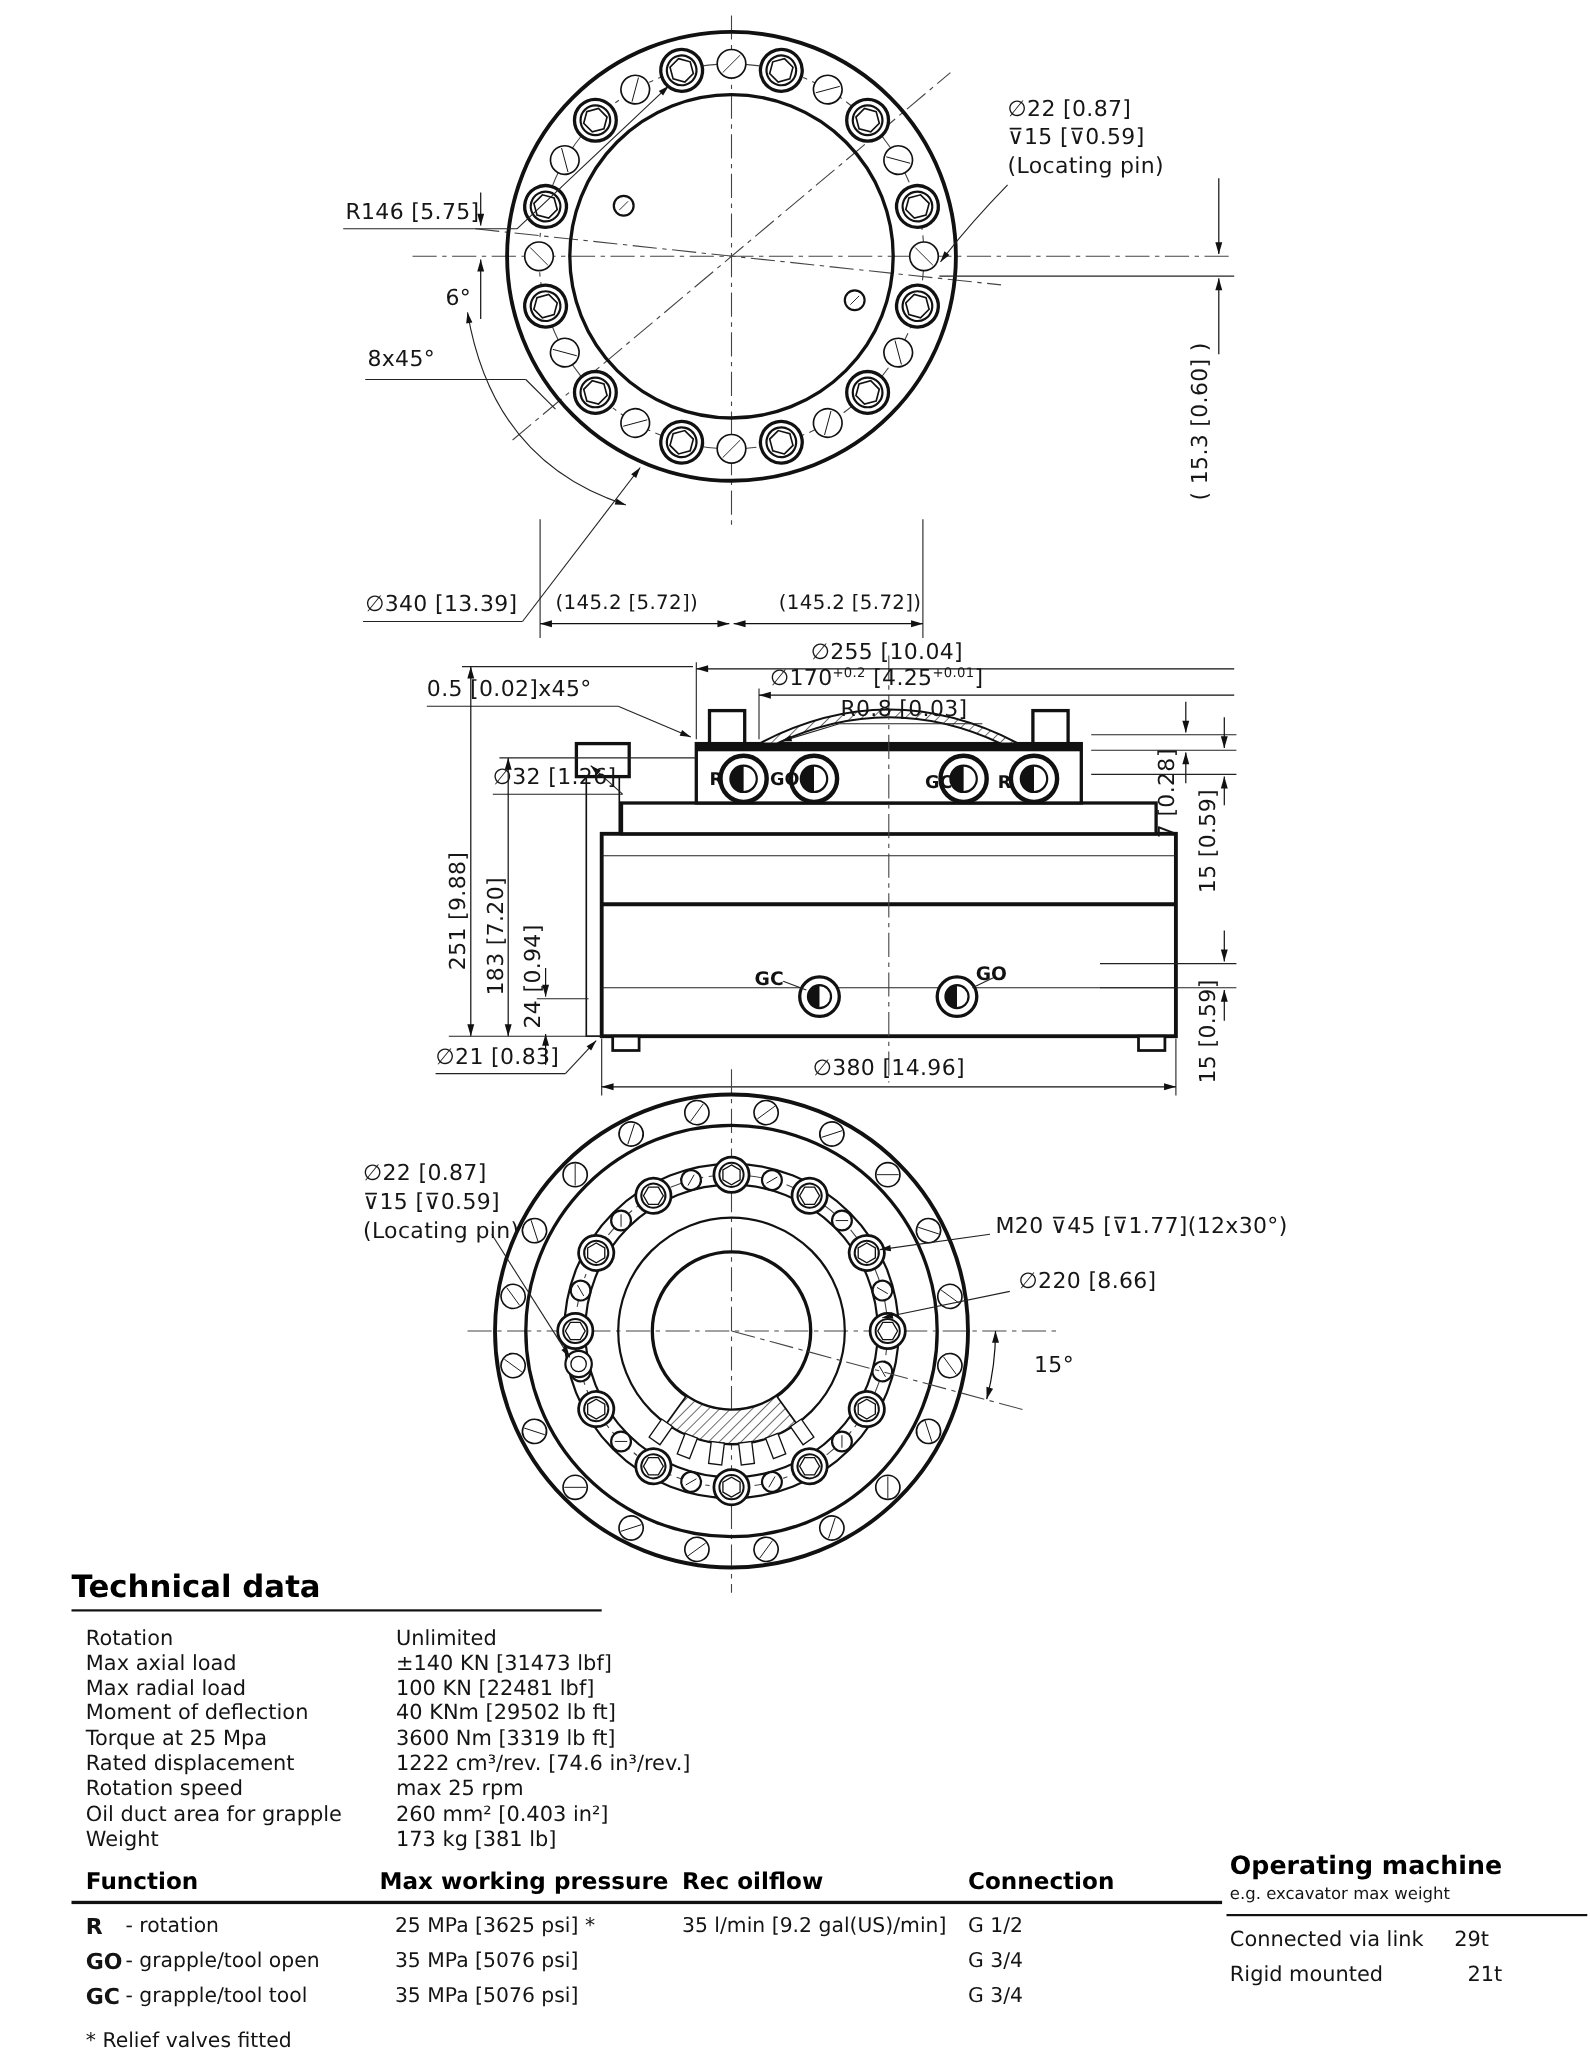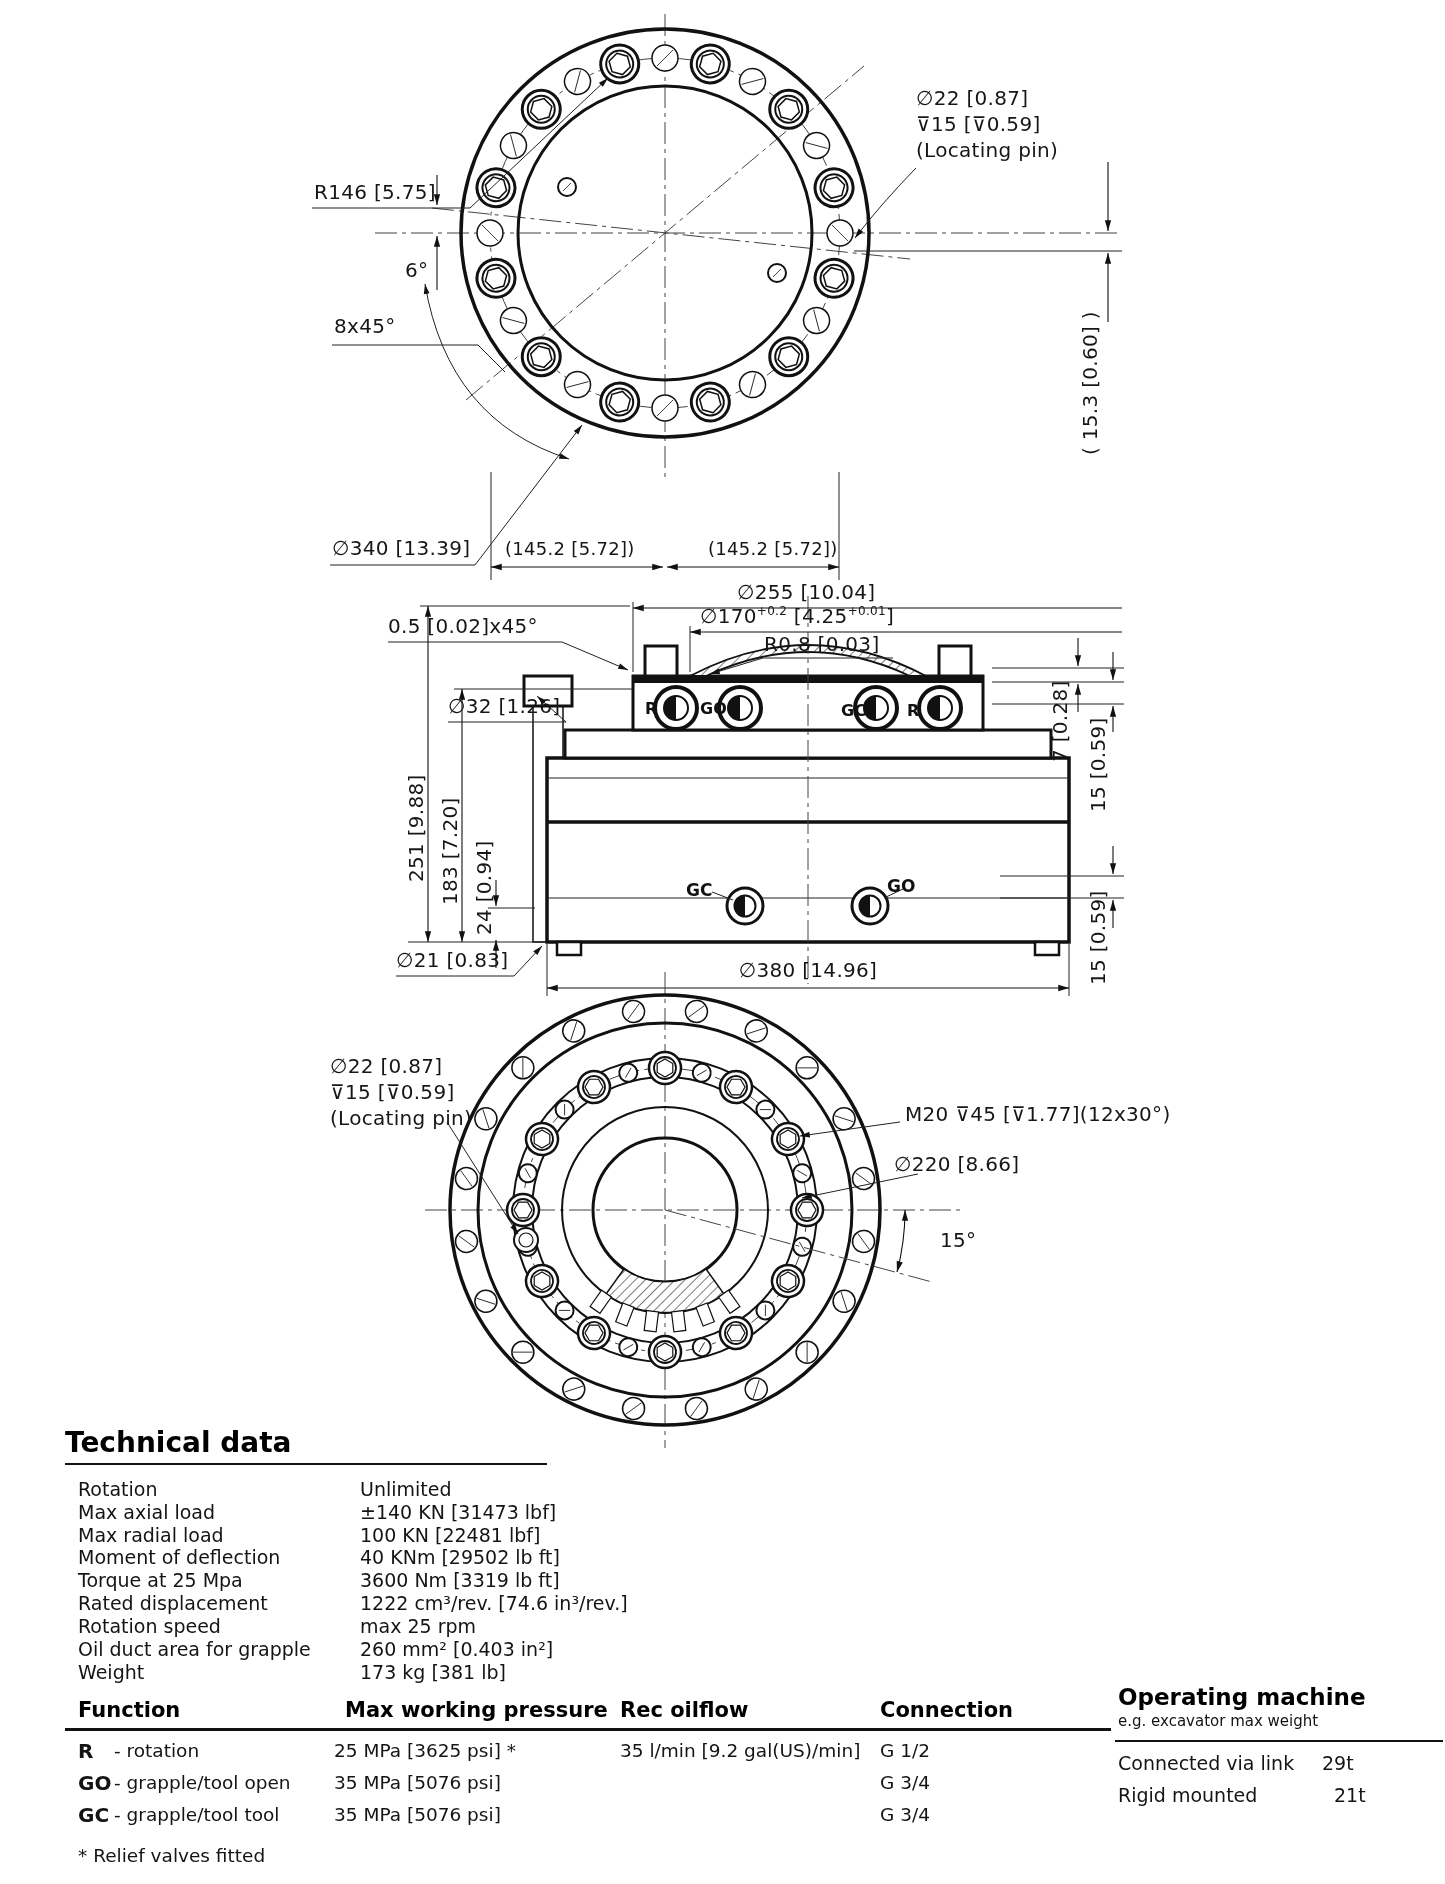--- a/index.html
+++ b/index.html
@@ -25,21 +25,21 @@
   .portlbl{position:absolute;font-size:16px;font-weight:bold;color:#111;white-space:nowrap}
   .tdtitle{position:absolute;font-size:28px;font-weight:bold;color:#000;white-space:nowrap}
   .rule{position:absolute;background:#111}
   .tdrow{position:absolute;font-size:19px;white-space:nowrap}
   .tdlabel{position:absolute;left:0;top:0}
   .tdvalue{position:absolute;left:282px;top:0}
   .fthead{position:absolute;font-size:21px;font-weight:bold;color:#000;white-space:nowrap}
   .ftrow{position:absolute;font-size:18.5px;white-space:nowrap}
   .ftcode{position:absolute;left:0;top:-1px;font-weight:bold;font-size:20px}
   .ftdesc{position:absolute;left:36px;top:0}
-  .ftpress{position:absolute;left:256px;top:0}
+  .ftpress{position:absolute;left:281px;top:0}
   .ftflow{position:absolute;left:542px;top:0}
   .ftconn{position:absolute;left:802px;top:0}
   .optitle{position:absolute;font-size:23px;font-weight:bold;color:#000;white-space:nowrap}
   .opsub{position:absolute;font-size:15px;white-space:nowrap}
   .oprow{position:absolute;font-size:19px;white-space:nowrap}
   sup{font-size:12px}
 </style>
 </head>
 <body>
 
@@ -326,21 +326,21 @@
 <div class="portlbl" style="left:700px;top:699px">GO</div>
 <div class="portlbl" style="left:841px;top:701px">GC</div>
 <div class="portlbl" style="left:907px;top:701px">R</div>
 <div class="portlbl" style="left:686px;top:880px;font-size:17px">GC</div>
 <div class="portlbl" style="left:887px;top:876px;font-size:17px">GO</div>
 
 <div class="dim" style="left:330px;top:1054px">∅22 [0.87]</div>
 <div class="dim" style="left:330px;top:1080px">⊽15 [⊽0.59]</div>
 <div class="dim" style="left:330px;top:1106px">(Locating pin)</div>
 <div class="dim" style="left:905px;top:1102px">M20 ⊽45 [⊽1.77](12x30°)</div>
-<div class="dim" style="left:894px;top:1152px">∅220 [8.66]</div>
+<div class="dim" style="left:926px;top:1152px">∅220 [8.66]</div>
 <div class="dim" style="left:940px;top:1228px">15°</div>
 
 <div class="tdtitle" style="left:65px;top:1426px">Technical data</div>
 <div class="rule" style="left:65px;top:1463px;width:482px;height:2px"></div>
 <div class="tdrow" style="left:78px;top:1478px">
       <span class="tdlabel">Rotation</span>
       <span class="tdvalue">Unlimited</span>
     </div>
 <div class="tdrow" style="left:78px;top:1501px">
       <span class="tdlabel">Max axial load</span>

